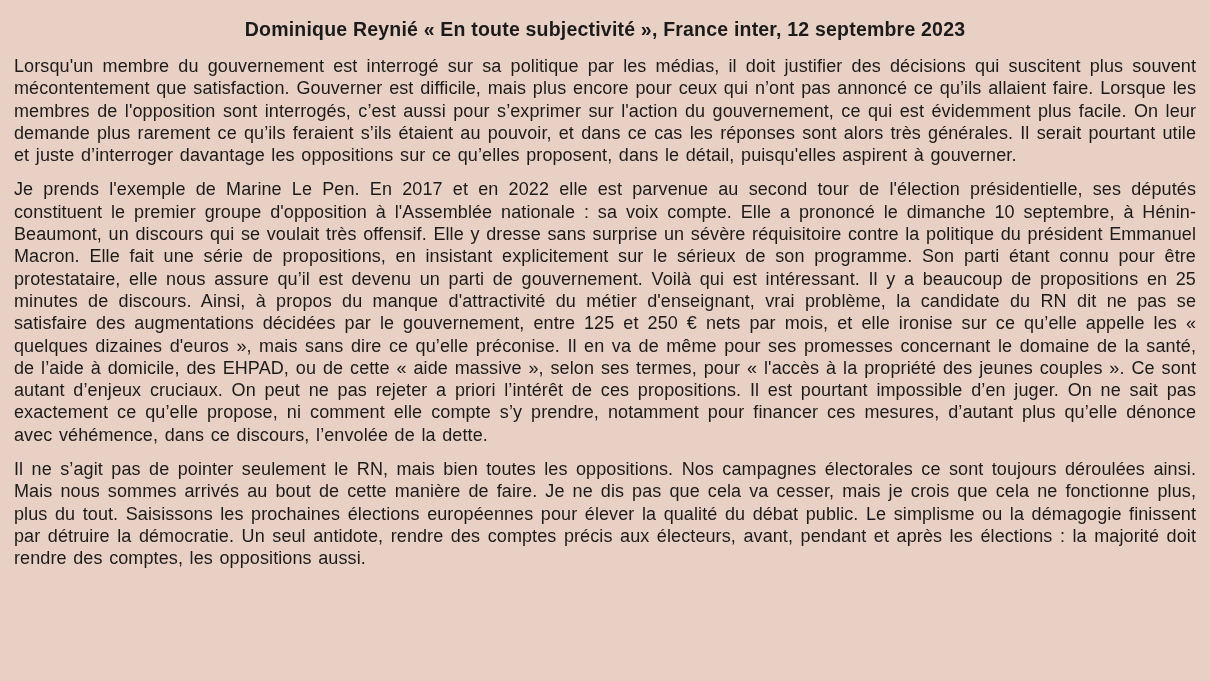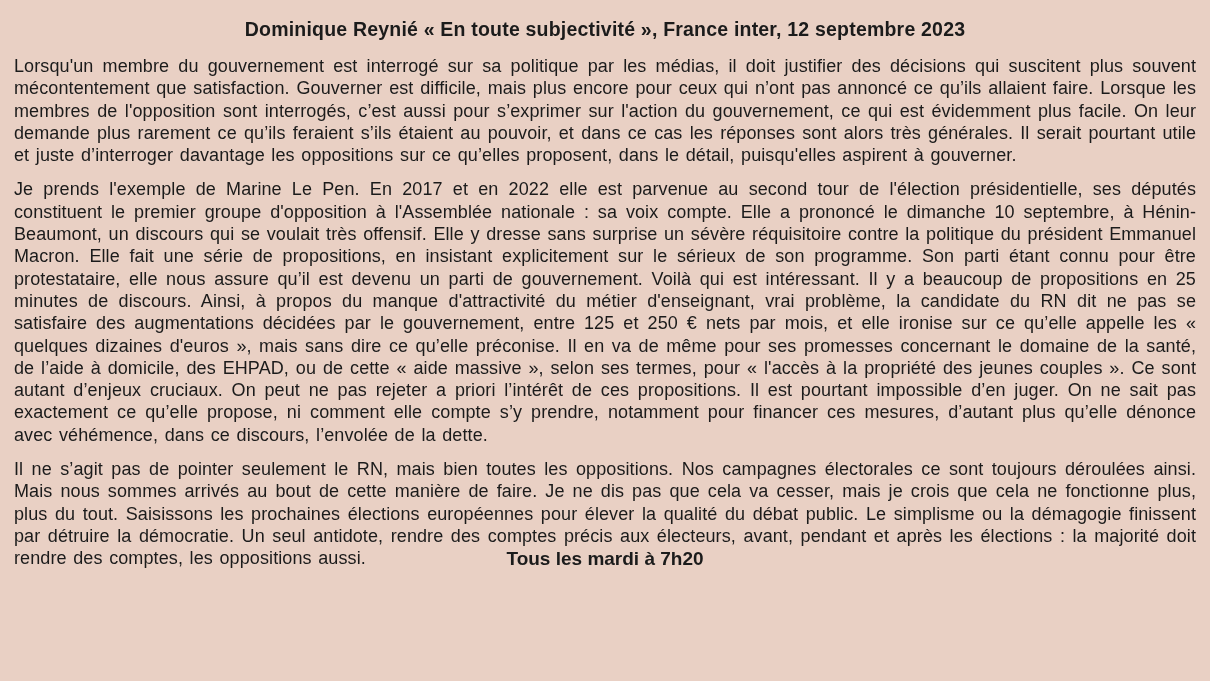--- a/index.html
+++ b/index.html
@@ -50,14 +50,13 @@
 
 <div class="page">
   <h1 class="title">Dominique Reynié « En toute subjectivité », France inter, 12 septembre 2023</h1>
 
   <div class="body-text">
     <p>Lorsqu'un membre du gouvernement est interrogé sur sa politique par les médias, il doit justifier des décisions qui suscitent plus souvent mécontentement que satisfaction. Gouverner est difficile, mais plus encore pour ceux qui n’ont pas annoncé ce qu’ils allaient faire. Lorsque les membres de l'opposition sont interrogés, c’est aussi pour s’exprimer sur l'action du gouvernement, ce qui est évidemment plus facile. On leur demande plus rarement ce qu’ils feraient s’ils étaient au pouvoir, et dans ce cas les réponses sont alors très générales. Il serait pourtant utile et juste d’interroger davantage les oppositions sur ce qu’elles proposent, dans le détail, puisqu'elles aspirent à gouverner.</p>
     <p>Je prends l'exemple de Marine Le Pen. En 2017 et en 2022 elle est parvenue au second tour de l'élection présidentielle, ses députés constituent le premier groupe d'opposition à l'Assemblée nationale : sa voix compte. Elle a prononcé le dimanche 10 septembre, à Hénin-Beaumont, un discours qui se voulait très offensif. Elle y dresse sans surprise un sévère réquisitoire contre la politique du président Emmanuel Macron. Elle fait une série de propositions, en insistant explicitement sur le sérieux de son programme. Son parti étant connu pour être protestataire, elle nous assure qu’il est devenu un parti de gouvernement. Voilà qui est intéressant. Il y a beaucoup de propositions en 25 minutes de discours. Ainsi, à propos du manque d'attractivité du métier d'enseignant, vrai problème, la candidate du RN dit ne pas se satisfaire des augmentations décidées par le gouvernement, entre 125 et 250 € nets par mois, et elle ironise sur ce qu’elle appelle les « quelques dizaines d'euros », mais sans dire ce qu’elle préconise. Il en va de même pour ses promesses concernant le domaine de la santé, de l’aide à domicile, des EHPAD, ou de cette « aide massive », selon ses termes, pour « l'accès à la propriété des jeunes couples ». Ce sont autant d’enjeux cruciaux. On peut ne pas rejeter a priori l’intérêt de ces propositions. Il est pourtant impossible d’en juger. On ne sait pas exactement ce qu’elle propose, ni comment elle compte s’y prendre, notamment pour financer ces mesures, d’autant plus qu’elle dénonce avec véhémence, dans ce discours, l’envolée de la dette.</p>
     <p>Il ne s’agit pas de pointer seulement le RN, mais bien toutes les oppositions. Nos campagnes électorales ce sont toujours déroulées ainsi. Mais nous sommes arrivés au bout de cette manière de faire. Je ne dis pas que cela va cesser, mais je crois que cela ne fonctionne plus, plus du tout. Saisissons les prochaines élections européennes pour élever la qualité du débat public. Le simplisme ou la démagogie finissent par détruire la démocratie. Un seul antidote, rendre des comptes précis aux électeurs, avant, pendant et après les élections : la majorité doit rendre des comptes, les oppositions aussi.</p>
   </div>
 
-  <div class="footer">Tous les mardi à 7h20</div>
 </div>
 
 </body></html>

